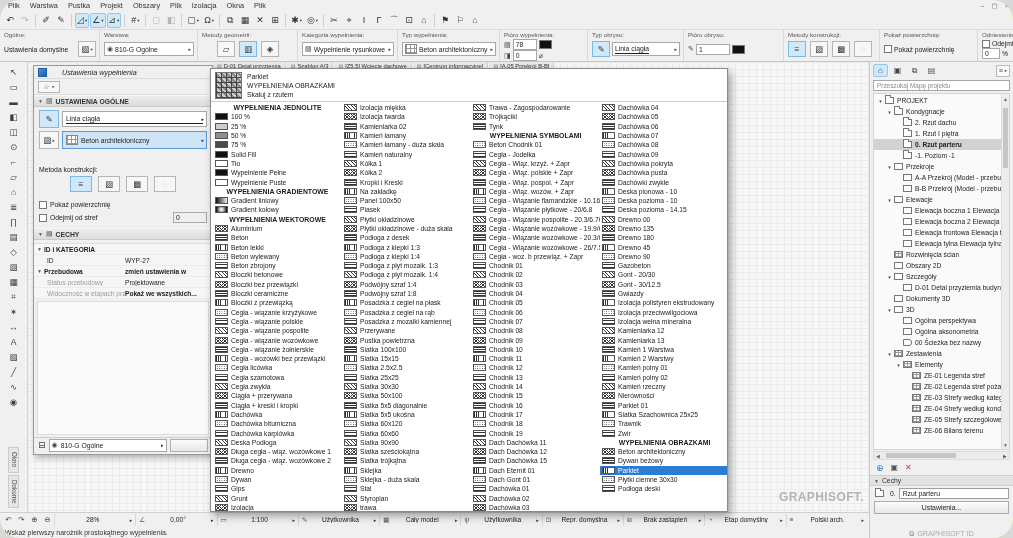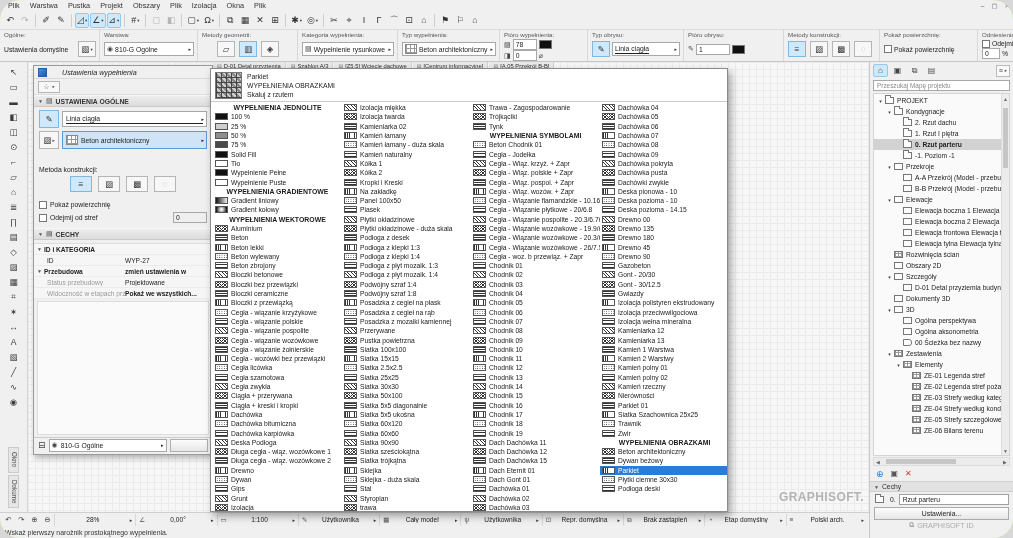--- a/index.html
+++ b/index.html
@@ -142,21 +142,21 @@
 .harrow{position:absolute;top:0;bottom:0;width:8px;display:flex;align-items:center;justify-content:center;font-size:5px;color:#666;}
 .nav-actions{height:14px;flex:none;display:flex;align-items:center;gap:7px;padding:0 6px;}
 .na{font-size:9px;line-height:12px;}
 .na.add{color:#2a7cd4;}
 .na.fold{color:#555;font-size:8px;}
 .na.del{color:#d23b2f;font-weight:bold;font-size:8px;}
 .nav-cechy{height:11px;flex:none;background:#e2e2e2;border-top:1px solid #cfcfcf;border-bottom:1px solid #cfcfcf;display:flex;align-items:center;gap:3px;padding:0 4px;font-size:6.8px;color:#333;}
 .nav-field{height:14px;flex:none;display:flex;align-items:center;gap:3px;padding:0 4px;font-size:6.8px;}
 .nav-input{flex:1;height:11px;border:1px solid #a0a0a0;background:#fff;display:flex;align-items:center;padding:0 3px;font-size:6.8px;}
 .nav-settings{height:13px;flex:none;margin:1px 4px 1px 4px;border:1px solid #ababab;background:linear-gradient(#fdfdfd,#e7e7e7);display:flex;align-items:center;justify-content:center;font-size:6.9px;color:#222;}
-.nav-brand{height:17px;flex:none;display:flex;align-items:flex-start;justify-content:center;gap:3px;color:#ababab;font-size:7.3px;}
+.nav-brand{height:23px;flex:none;display:flex;align-items:flex-end;justify-content:center;gap:3px;color:#ababab;font-size:7.3px;}
 .brand-icon{font-size:7px;color:#8a8a8a;}
 
 
 .statusbar{position:absolute;left:0;right:144px;top:512px;height:14px;background:#f0f0f0;border-top:1px solid #cfcfcf;display:flex;align-items:center;padding:0 2px;z-index:4;}
 .st-icon{width:13px;height:11px;display:flex;align-items:center;justify-content:center;font-size:7.5px;color:#444;flex:none;}
 .st-combo{flex:1;height:12px;display:flex;align-items:center;gap:2px;padding:0 3px;border-left:1px solid #d8d8d8;font-size:6.6px;white-space:nowrap;overflow:hidden;}
 .st-ci{font-size:6.5px;color:#555;flex:none;}
 .st-label{flex:1;text-align:center;overflow:hidden;}
 .st-caret{font-size:5px;color:#333;flex:none;}
 .msgbar{position:absolute;left:0;right:144px;top:526px;height:12px;background:#f0f0f0;display:flex;align-items:center;padding-left:5px;font-size:6.9px;color:#333;z-index:4;}

